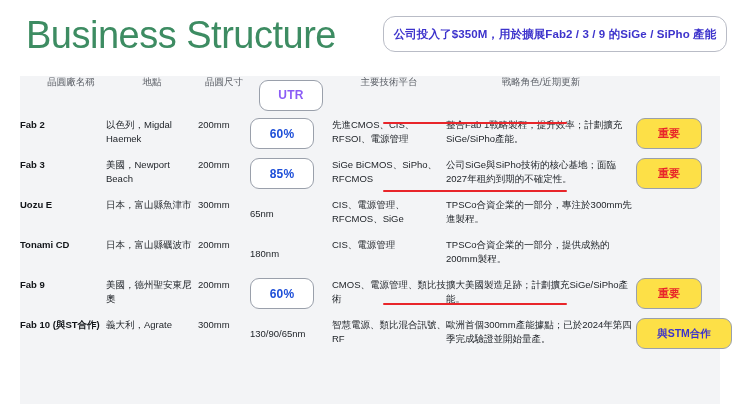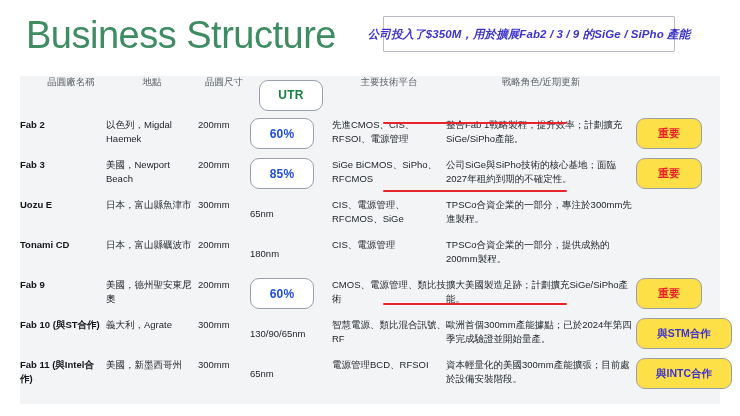--- a/index.html
+++ b/index.html
@@ -21,28 +21,27 @@
     left: 26px; top: 14px;
     font-size: 38px;
     font-weight: 400;
     letter-spacing: -0.5px;
     color: #3d8c62;
     white-space: nowrap;
   }
   .callout {
     position: absolute;
     left: 383px; top: 16px;
-    width: 292px; height: 36px;
+    width: 344px; height: 36px;
     border: 1px solid #b9bcc6;
-    border-radius: 1px;
+    border-radius: 12px;
     background: #ffffff;
     display: flex;
     align-items: center;
     justify-content: center;
-    font-style: italic;
   }
   .callout-text {
     font-size: 11.5px;
     font-weight: bold;
     color: #3d33cc;
     white-space: nowrap;
     letter-spacing: 0.1px;
   }
 
   
@@ -108,21 +107,21 @@
     justify-content: center;
     width: 64px; height: 31px;
     border: 1px solid #9aa0ab;
     border-radius: 9px;
     background: #ffffff;
     font-size: 12px;
     font-weight: bold;
     color: #1d4ed8;
     letter-spacing: 0.2px;
   }
-  .pill.utr-head { color: #15803d; }
+  .pill.utr-head { color: #8b5cf6; }
   .badge {
     display: inline-flex;
     align-items: center;
     justify-content: center;
     width: 66px; height: 31px;
     border: 1px solid #9aa0ab;
     border-radius: 9px;
     background: #fde047;
     font-size: 11px;
     font-weight: bold;
@@ -228,29 +227,20 @@
           </tr>
           <tr>
             <td class="c-name">Fab 10 (與ST合作)</td>
             <td class="c-loc">義大利，Agrate</td>
             <td class="c-size">300mm</td>
             <td class="c-utr" style="padding-top: 9px;"><span class="c-node">130/90/65nm</span></td>
             <td class="c-tech">智慧電源、類比混合訊號、RF</td>
             <td class="c-role">歐洲首個300mm產能據點；已於2024年第四季完成驗證並開始量產。</td>
             <td class="c-badge"><span class="badge partner">與STM合作</span></td>
           </tr>
-          <tr>
-            <td class="c-name">Fab 11 (與Intel合作)</td>
-            <td class="c-loc">美國，新墨西哥州</td>
-            <td class="c-size">300mm</td>
-            <td class="c-utr" style="padding-top: 9px;"><span class="c-node">65nm</span></td>
-            <td class="c-tech">電源管理BCD、RFSOI</td>
-            <td class="c-role">資本輕量化的美國300mm產能擴張；目前處於設備安裝階段。</td>
-            <td class="c-badge"><span class="badge partner">與INTC合作</span></td>
-          </tr>
         </tbody>
     </table>
   </div>
 
   <div class="rule" id="rule-1"></div>
   <div class="rule" id="rule-2"></div>
   <div class="rule" id="rule-3"></div>
 
 </div>
 

